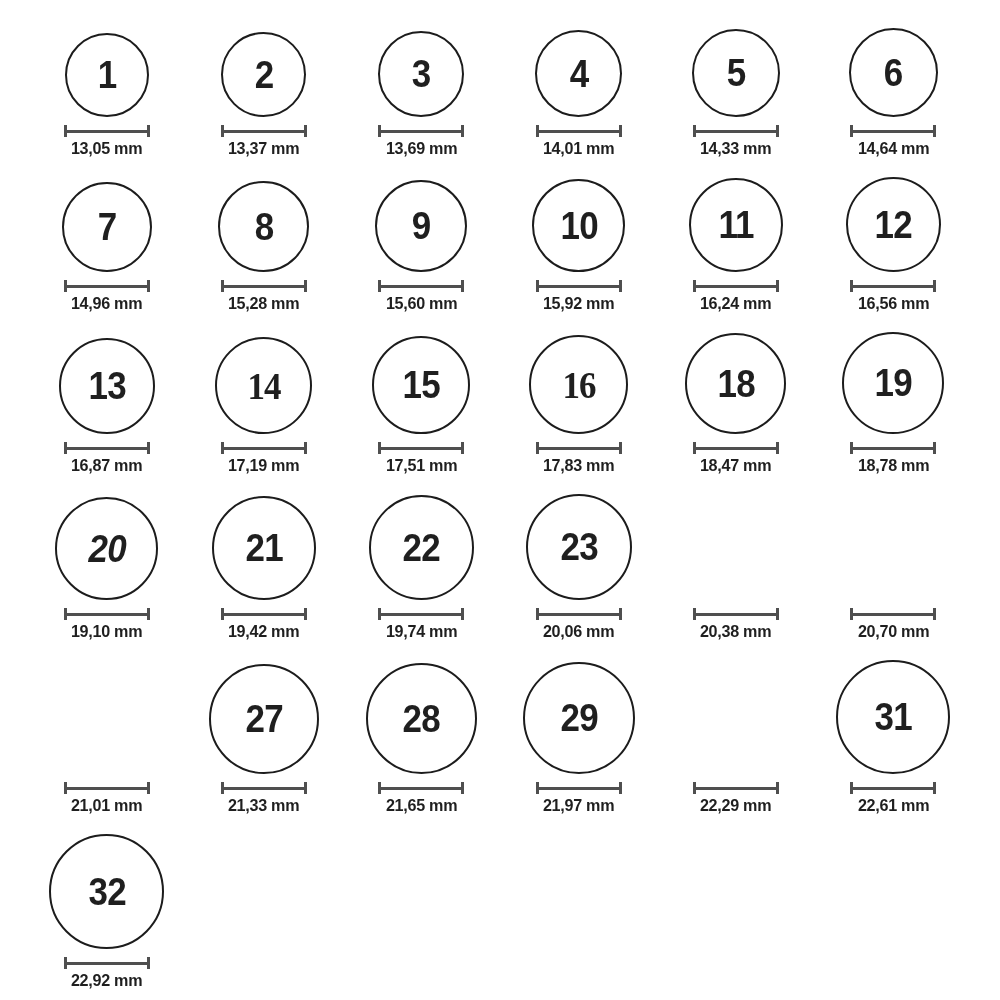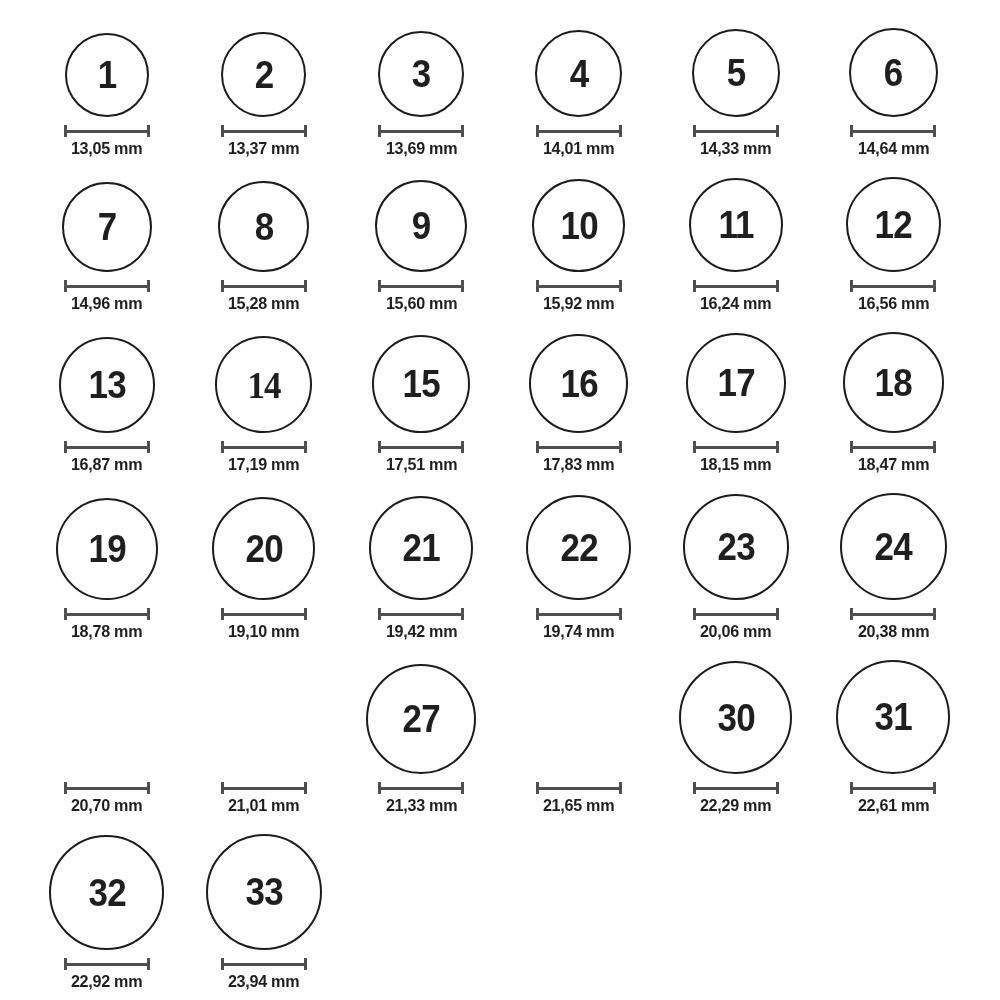--- a/index.html
+++ b/index.html
@@ -223,38 +223,29 @@
     <div class="circle" style="width: 98px; height: 98px;">
       <span class="num">15</span>
     </div>
     <div class="dim-line">
       <span class="bar"></span>
     </div>
     <div class="label">17,51 mm</div>
   </div>
 
   <div class="cell">
-    <div class="circle" style="width: 99px; height: 99px;">
+    <div class="circle" style="width: 99px; height: 99px; font-family: Liberation Serif, serif;">
       <span class="num">16</span>
     </div>
     <div class="dim-line">
       <span class="bar"></span>
     </div>
     <div class="label">17,83 mm</div>
   </div>
 
-  <div class="cell">
-    <div class="circle" style="width: 100px; height: 100px;">
-      <span class="num">17</span>
-    </div>
-    <div class="dim-line">
-      <span class="bar"></span>
-    </div>
-    <div class="label">18,15 mm</div>
-  </div>
 
   <div class="cell">
     <div class="circle" style="width: 101px; height: 101px;">
       <span class="num">18</span>
     </div>
     <div class="dim-line">
       <span class="bar"></span>
     </div>
     <div class="label">18,47 mm</div>
   </div>
@@ -263,21 +254,21 @@
     <div class="circle" style="width: 102px; height: 102px;">
       <span class="num">19</span>
     </div>
     <div class="dim-line">
       <span class="bar"></span>
     </div>
     <div class="label">18,78 mm</div>
   </div>
 
   <div class="cell">
-    <div class="circle" style="width: 103px; height: 103px;">
+    <div class="circle" style="width: 103px; height: 103px; font-style: italic;">
       <span class="num">20</span>
     </div>
     <div class="dim-line">
       <span class="bar"></span>
     </div>
     <div class="label">19,10 mm</div>
   </div>
 
   <div class="cell">
     <div class="circle" style="width: 104px; height: 104px;">
@@ -303,23 +294,20 @@
     <div class="circle" style="width: 106px; height: 106px;">
       <span class="num">23</span>
     </div>
     <div class="dim-line">
       <span class="bar"></span>
     </div>
     <div class="label">20,06 mm</div>
   </div>
 
   <div class="cell">
-    <div class="circle" style="width: 107px; height: 107px;">
-      <span class="num">24</span>
-    </div>
     <div class="dim-line">
       <span class="bar"></span>
     </div>
     <div class="label">20,38 mm</div>
   </div>
 
   <div class="cell">
     <div class="dim-line">
       <span class="bar"></span>
     </div>
@@ -337,31 +325,40 @@
     <div class="circle" style="width: 110px; height: 110px;">
       <span class="num">27</span>
     </div>
     <div class="dim-line">
       <span class="bar"></span>
     </div>
     <div class="label">21,33 mm</div>
   </div>
 
   <div class="cell">
+    <div class="circle" style="width: 111px; height: 111px;">
+      <span class="num">28</span>
+    </div>
     <div class="dim-line">
       <span class="bar"></span>
     </div>
     <div class="label">21,65 mm</div>
   </div>
 
-
-  <div class="cell">
-    <div class="circle" style="width: 113px; height: 113px;">
-      <span class="num">30</span>
-    </div>
+  <div class="cell">
+    <div class="circle" style="width: 112px; height: 112px;">
+      <span class="num">29</span>
+    </div>
+    <div class="dim-line">
+      <span class="bar"></span>
+    </div>
+    <div class="label">21,97 mm</div>
+  </div>
+
+  <div class="cell">
     <div class="dim-line">
       <span class="bar"></span>
     </div>
     <div class="label">22,29 mm</div>
   </div>
 
   <div class="cell">
     <div class="circle" style="width: 114px; height: 114px;">
       <span class="num">31</span>
     </div>
@@ -374,23 +371,14 @@
   <div class="cell">
     <div class="circle" style="width: 115px; height: 115px;">
       <span class="num">32</span>
     </div>
     <div class="dim-line">
       <span class="bar"></span>
     </div>
     <div class="label">22,92 mm</div>
   </div>
 
-  <div class="cell">
-    <div class="circle" style="width: 116px; height: 116px;">
-      <span class="num">33</span>
-    </div>
-    <div class="dim-line">
-      <span class="bar"></span>
-    </div>
-    <div class="label">23,94 mm</div>
-  </div>
 </div>
 </div>
 
 </body></html>

